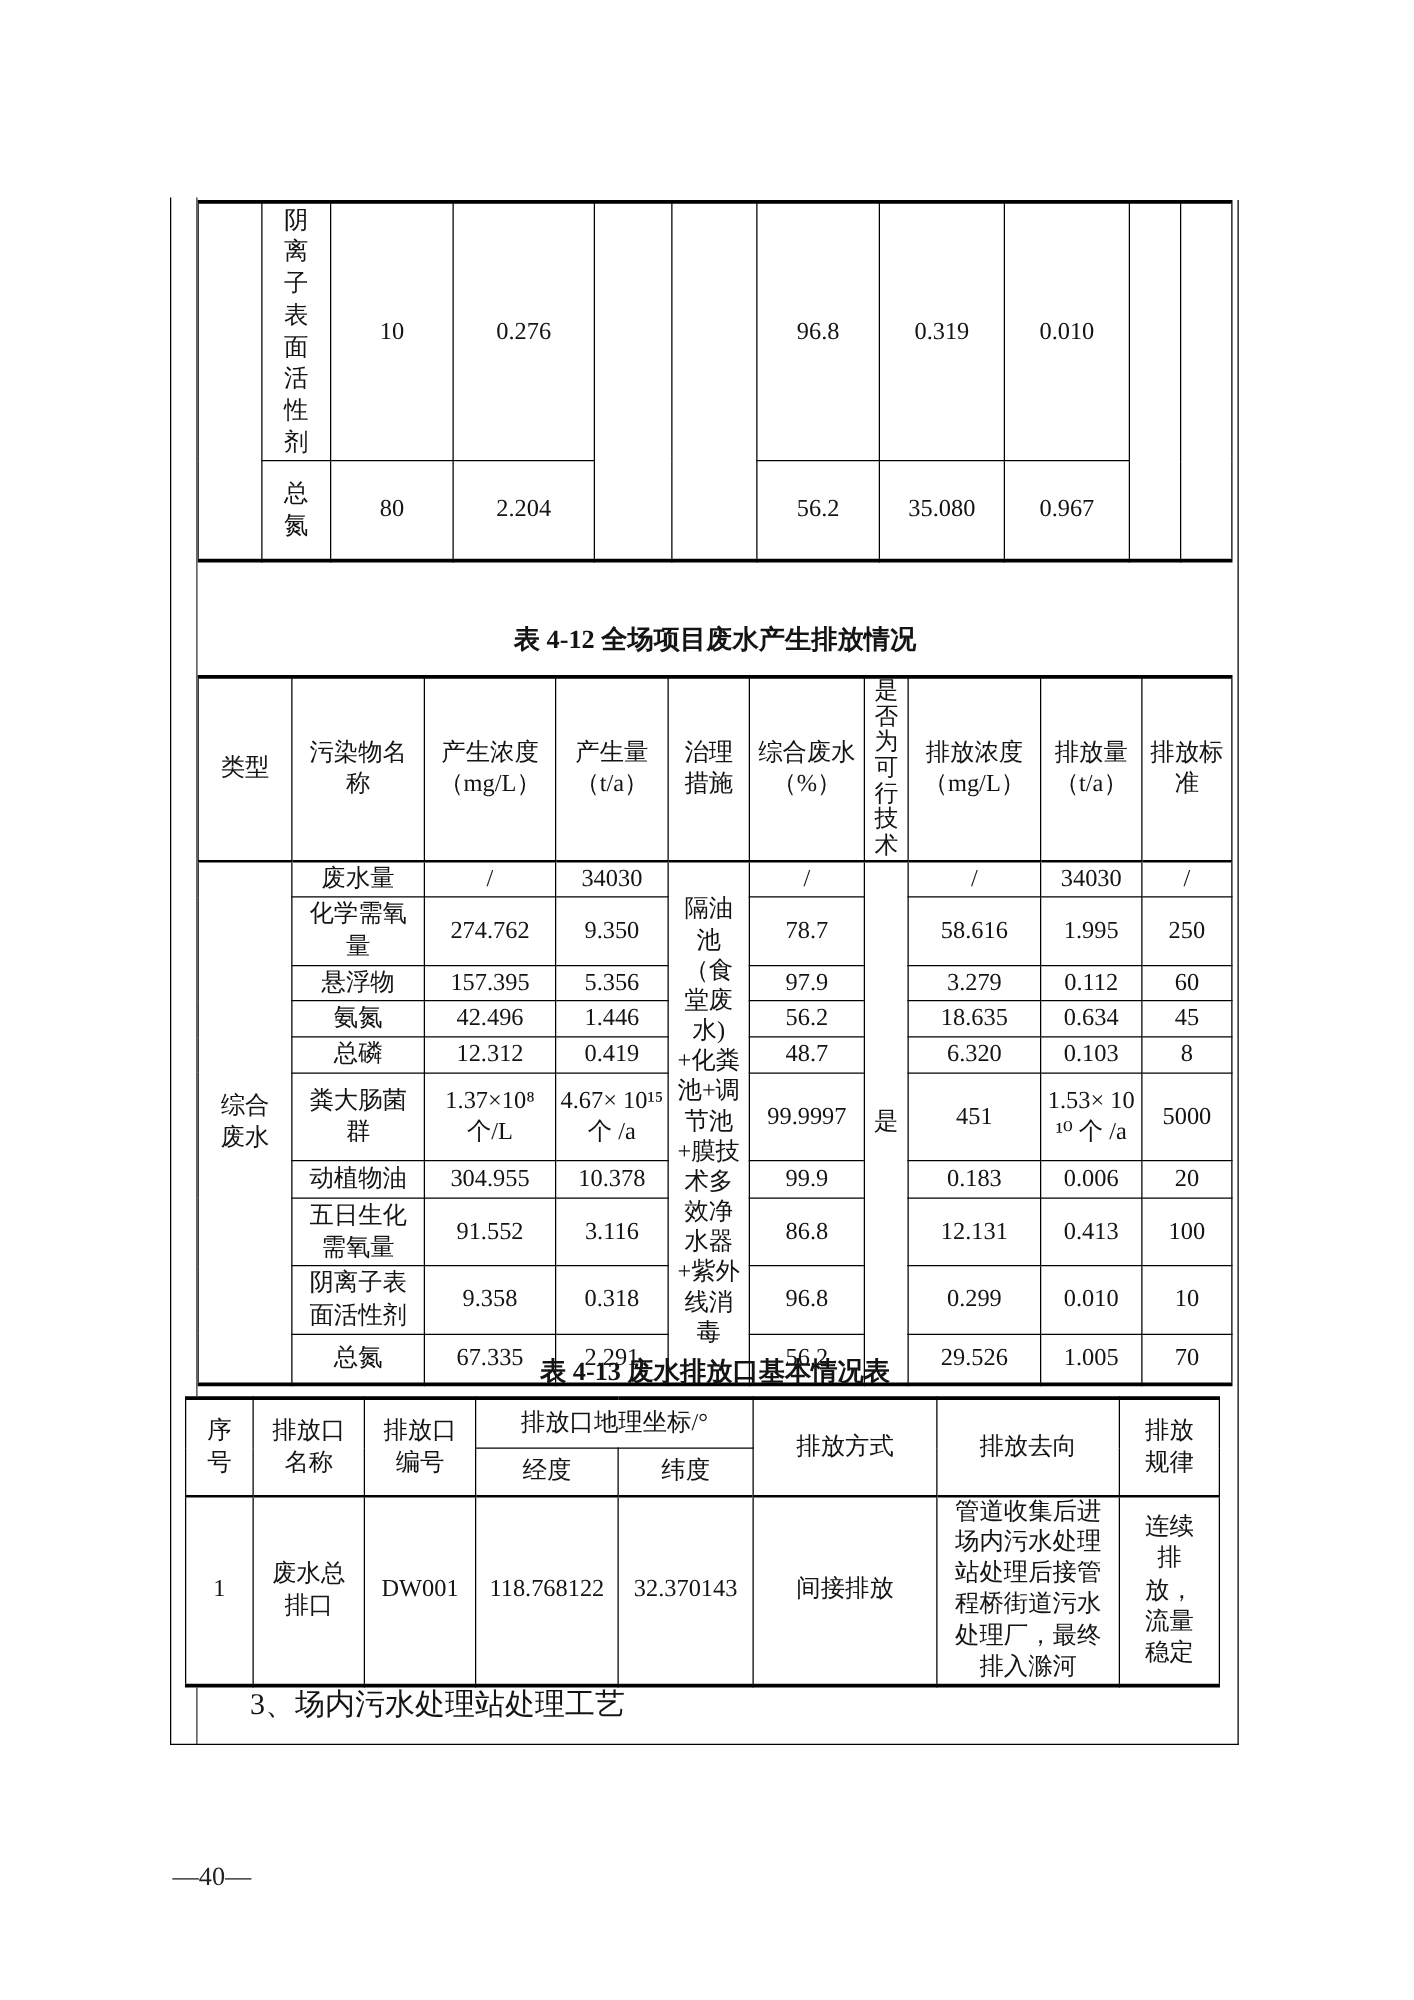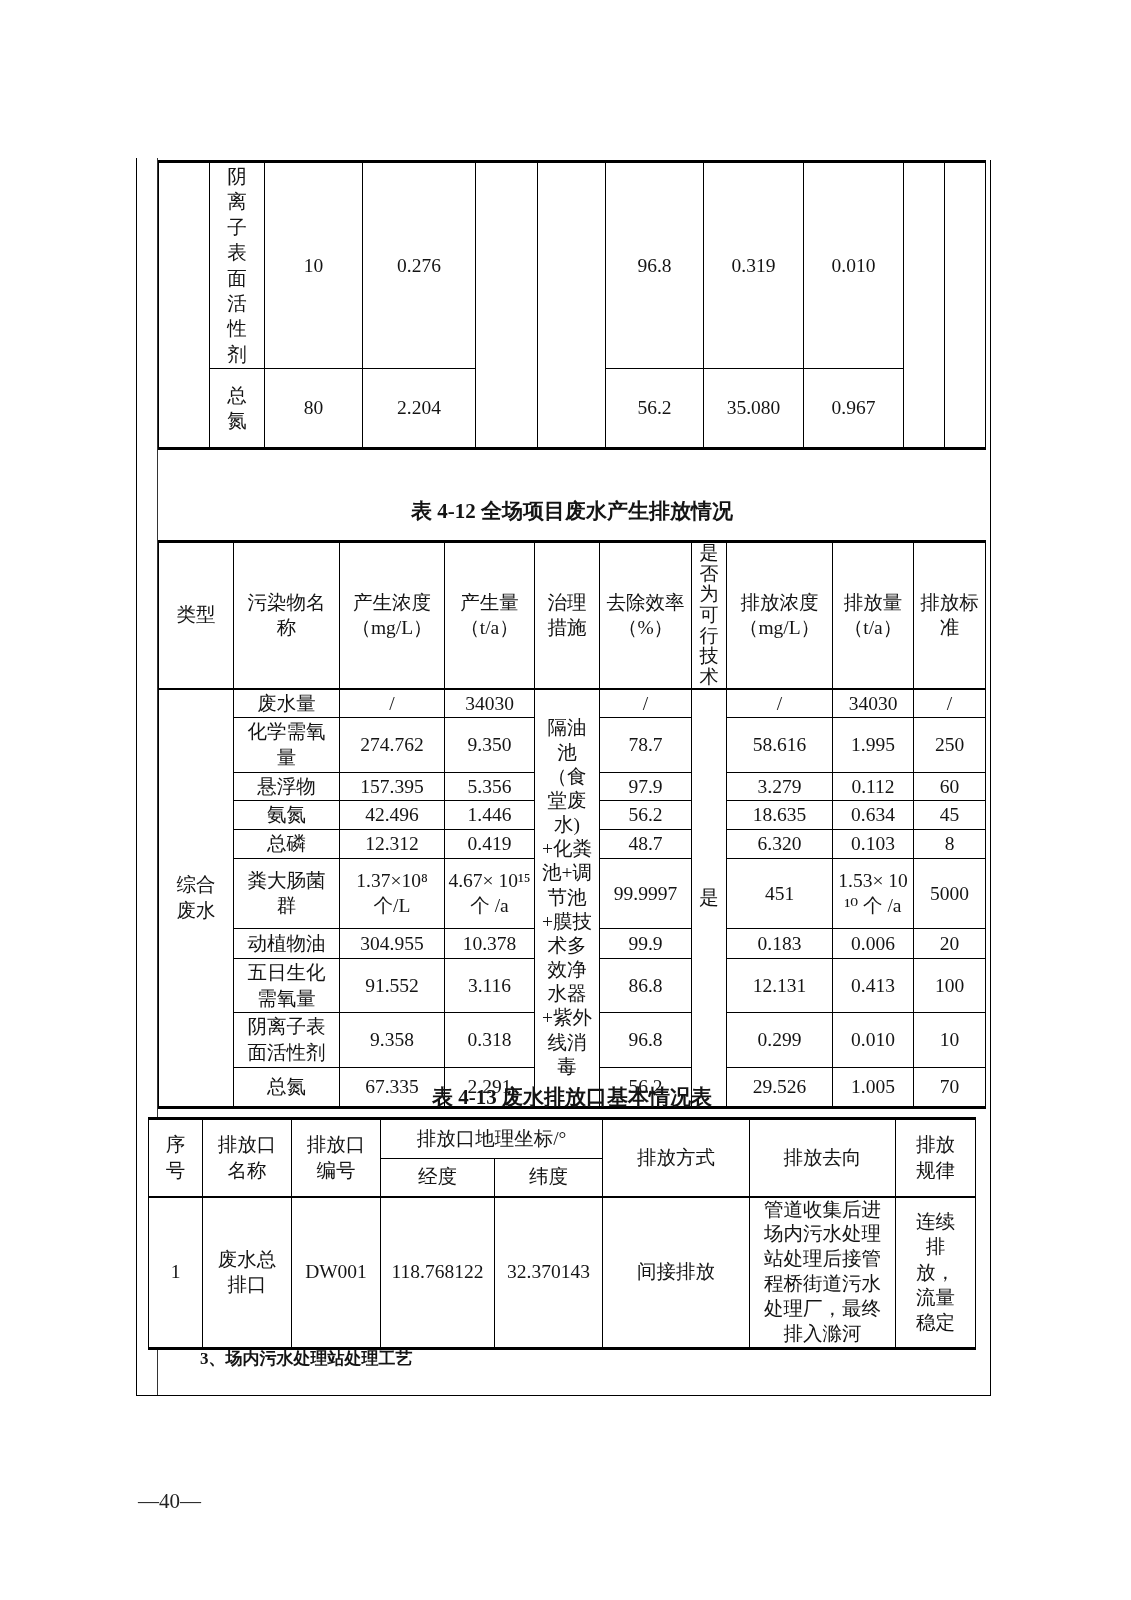--- a/index.html
+++ b/index.html
@@ -20,21 +20,21 @@
   .namecell{padding:1px 11px;}
   .typecell{padding:0 14px;}
   .seqhead{padding:0 12px;}
   .outhead{padding:0 8px;}
   .pathead{padding:0 14px;}
   .destcell{padding:0 10px;line-height:1.28;}
   .patcell{padding:0 14px;line-height:1.3;}
   .para{position:absolute;font-size:20.5px;white-space:nowrap;}
   .ttl{position:absolute;left:158px;width:828px;text-align:center;
        font-weight:bold;font-size:21px;}
-  .sect{position:absolute;font-weight:bold;font-size:17px;white-space:nowrap;}
+  .sect{position:absolute;font-weight:normal;font-size:24px;white-space:nowrap;}
   .pageno{position:absolute;font-size:21px;color:#222;}
 </style>
 </head>
 <body>
 
 <div id="page">
 
   <div class="vline" style="left:136px;top:158px;height:1238px;"></div>
   <div class="vline2" style="left:157px;top:158px;height:1238px;"></div>
   <div class="vline" style="left:990px;top:160px;height:1236px;"></div>
@@ -95,21 +95,21 @@
       <col style="width:81px">
         <col style="width:72px">
     </colgroup>
     <tbody>
         <tr style="height:147px">
       <td class="hb">类型</td>
       <td class="hb namecell">污染物名称</td>
       <td class="hb">产生浓度（mg/L）</td>
       <td class="hb">产生量（t/a）</td>
       <td class="hb">治理措施</td>
-      <td class="hb">去除效率（%）</td>
+      <td class="hb">综合废水（%）</td>
       <td class="hb vhead">是否为可行技术</td>
       <td class="hb">排放浓度（mg/L）</td>
       <td class="hb">排放量（t/a）</td>
       <td class="hb">排放标准</td>
     </tr>
     <tr style="height:28px">
       <td rowspan="10" class="typecell">综合废水</td>
       <td class="namecell">废水量</td>
       <td>/</td>
       <td>34030</td>

